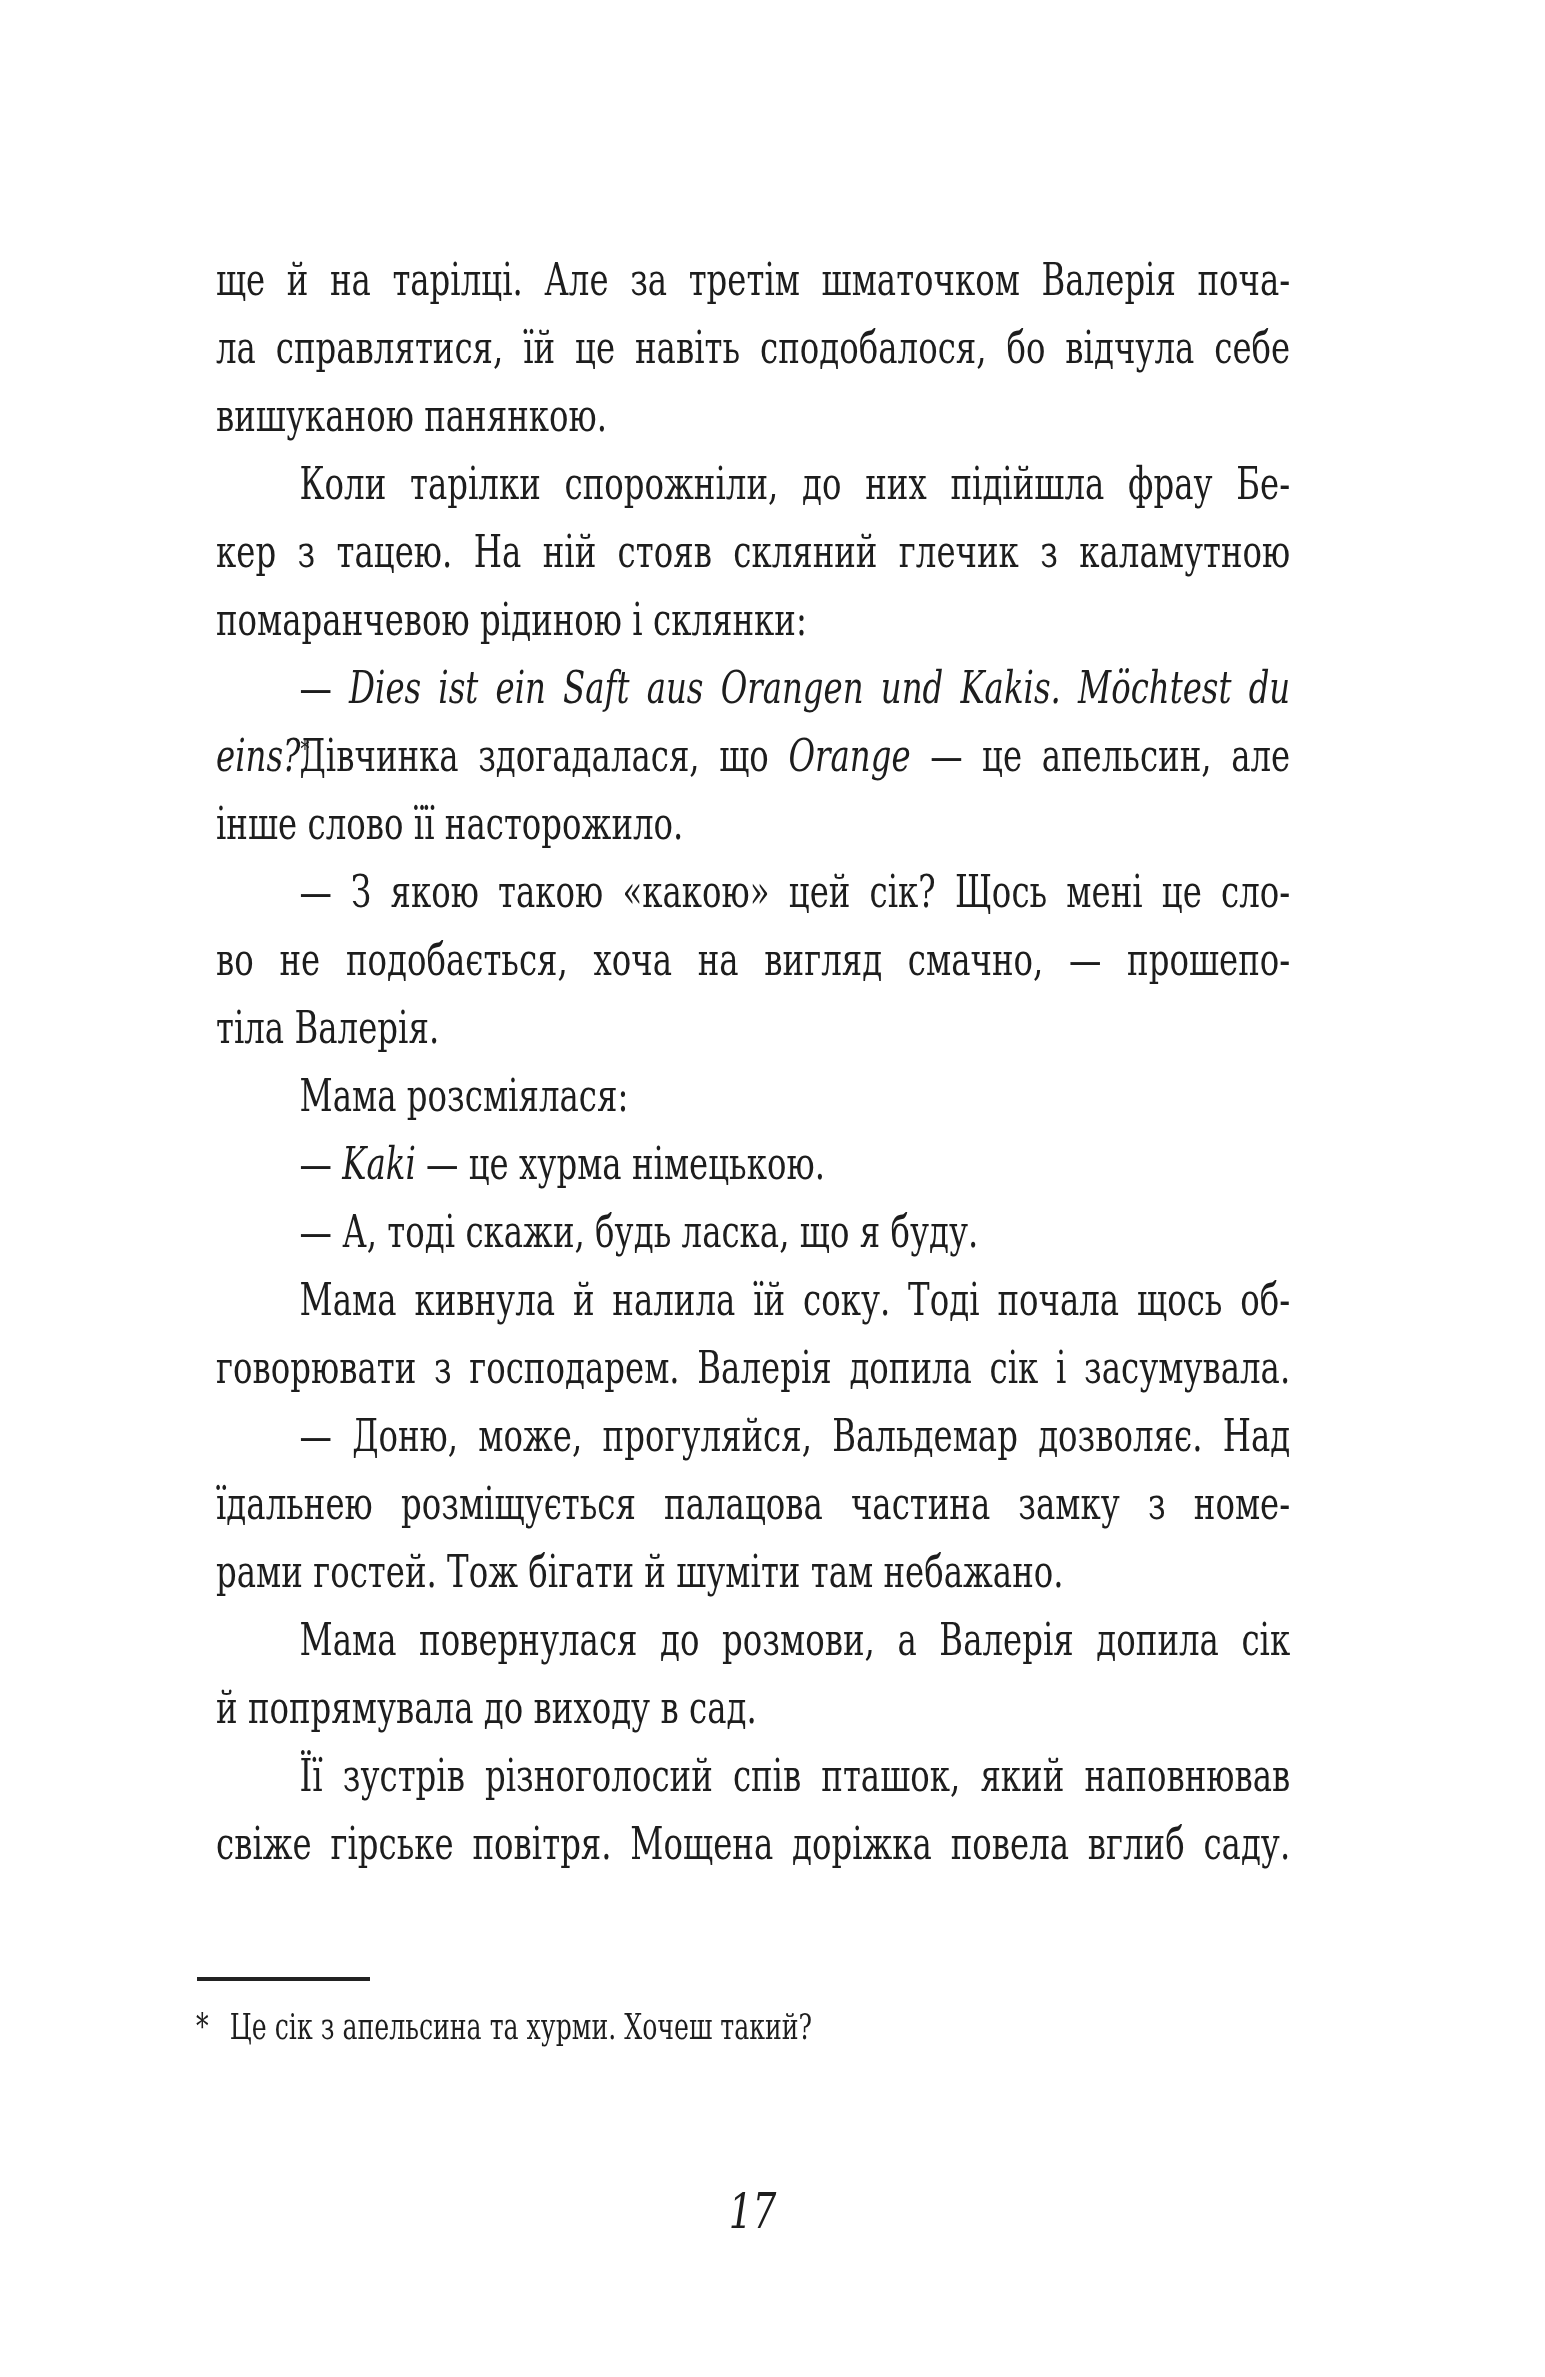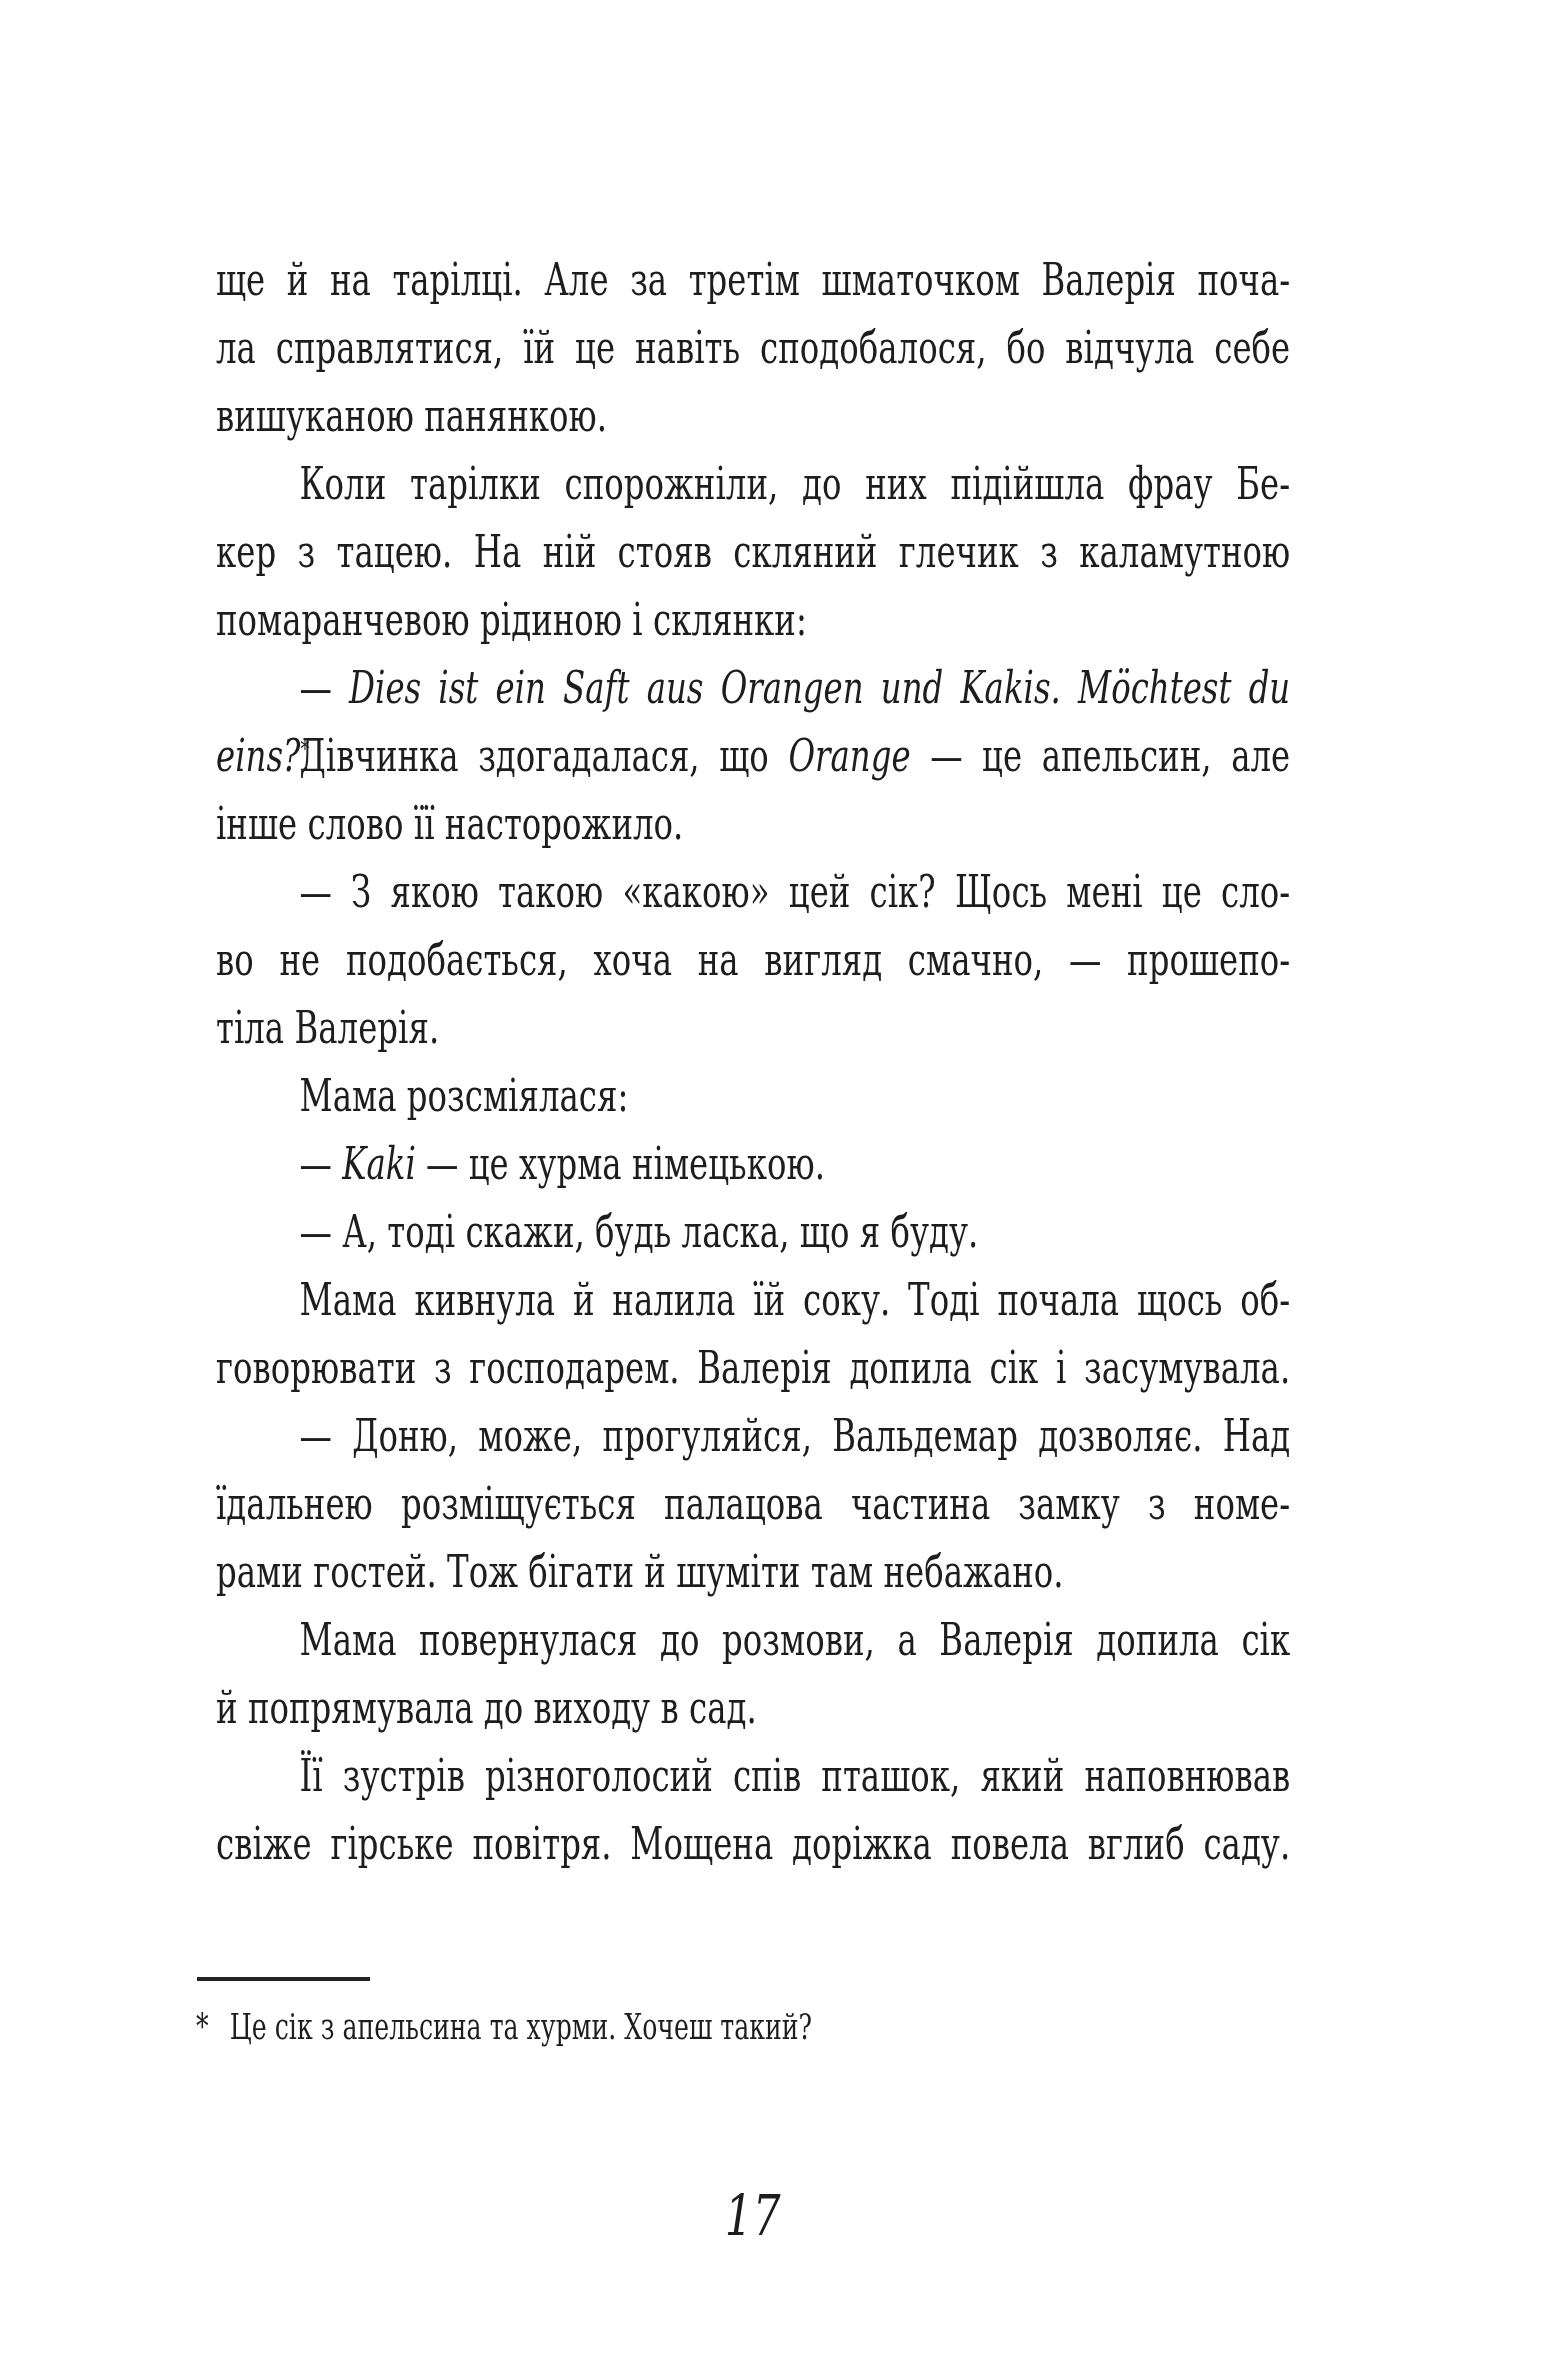--- a/index.html
+++ b/index.html
@@ -73,21 +73,21 @@
     width: 47px;
   }
   
   .folio {
     position: absolute;
     left: 216px;
     top: 2183px;
     width: 1074px;
     text-align: center;
     font-style: italic;
-    font-size: 56px;
+    font-size: 48px;
     color: #1d1d1d;
   }
   .folio-num {
     display: inline-block;
     transform: scaleX(0.78);
   }
 </style>
 </head>
 <body>
 

